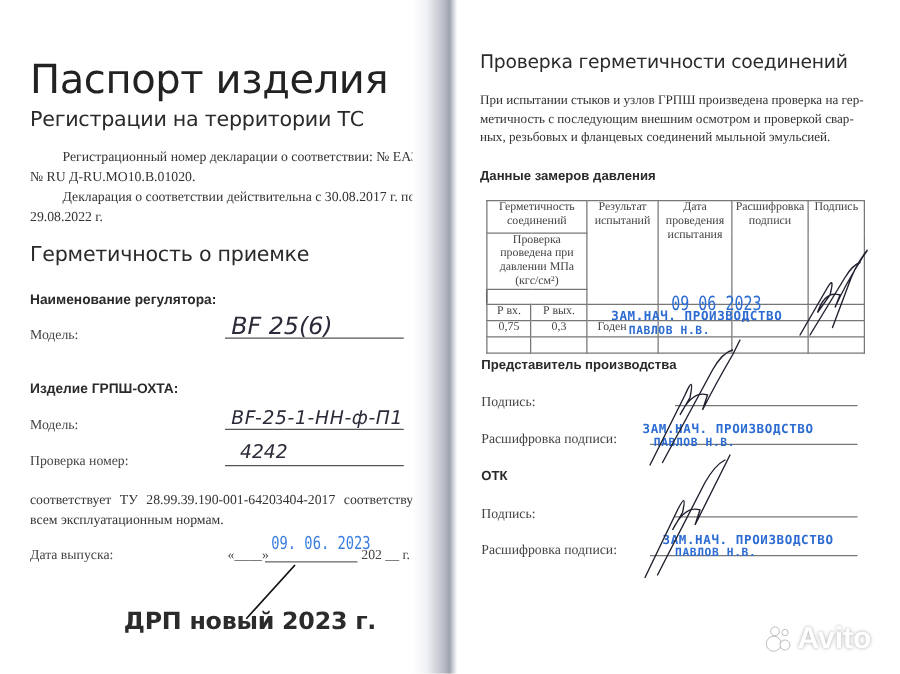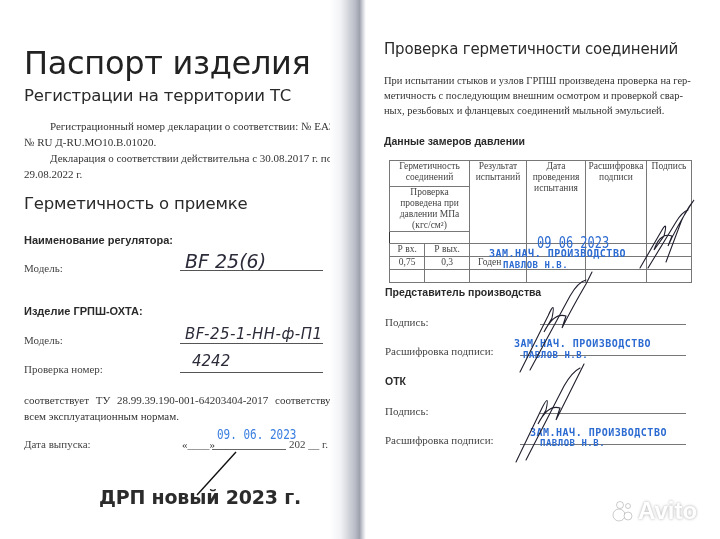--- a/index.html
+++ b/index.html
@@ -82,21 +82,21 @@
   <line x1="236" y1="452" x2="197" y2="495" stroke="#111" stroke-width="1.4"></line>
 </svg>
 
 <div class="page page-right"></div>
 
 <div class="abs title-m" style="left:384px; top:40px;">Проверка герметичности соединений</div>
 <div class="abs body-text" style="left:384px; top:73px; font-size:10.5px;">При испытании стыков и узлов ГРПШ произведена проверка на гер-</div>
 <div class="abs body-text" style="left:384px; top:88px; font-size:10.5px;">метичность с последующим внешним осмотром и проверкой свар-</div>
 <div class="abs body-text" style="left:384px; top:103px; font-size:10.5px;">ных, резьбовых и фланцевых соединений мыльной эмульсией.</div>
 
-<div class="abs bold-label" style="left:384px; top:135px; font-size:10.5px;">Данные замеров давлении</div>
+<div class="abs bold-label" style="left:384px; top:135px; font-size:10.5px;">Данные замеров давления</div>
 
 <table class="meas">
   <tbody>
       <tr style="height:26px;">
     <td colspan="2" style="width:86px;">Герметичность соединений</td>
     <td rowspan="3" style="width:52px;">Результат испытаний</td>
     <td rowspan="3" style="width:54px;margin-top:37px;">Дата проведения испытания</td>
     <td rowspan="3" style="width:56px;">Расшифровка подписи</td>
     <td rowspan="3" style="width:40px;">Подпись</td>
   </tr>

